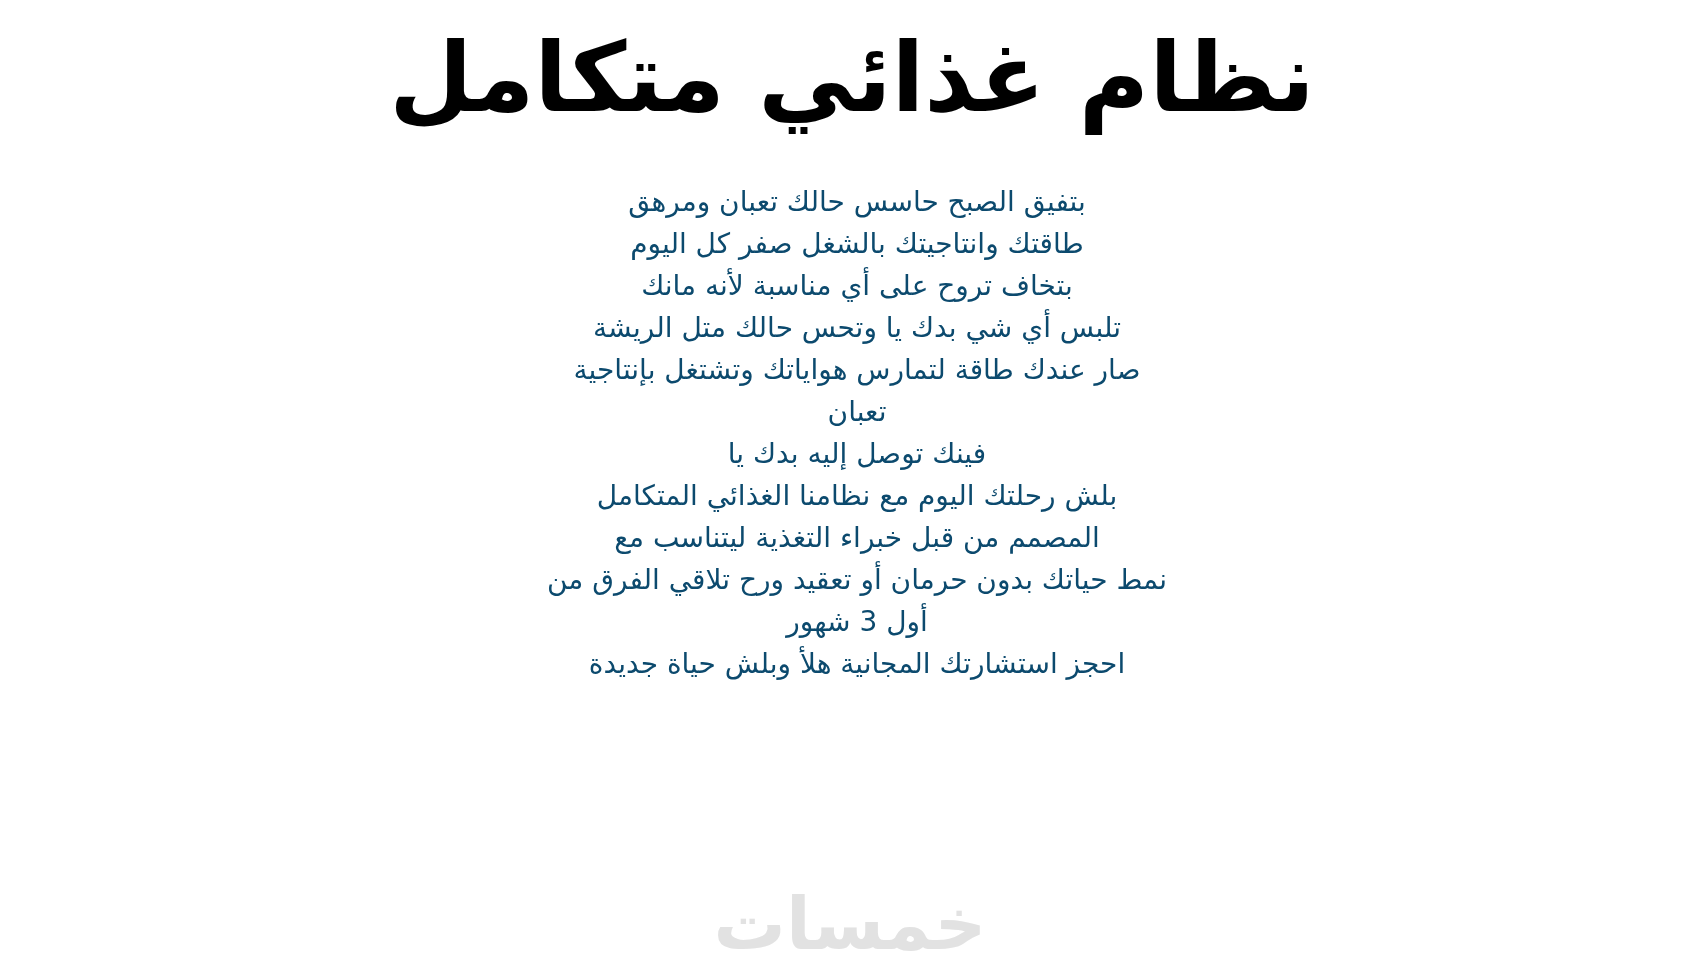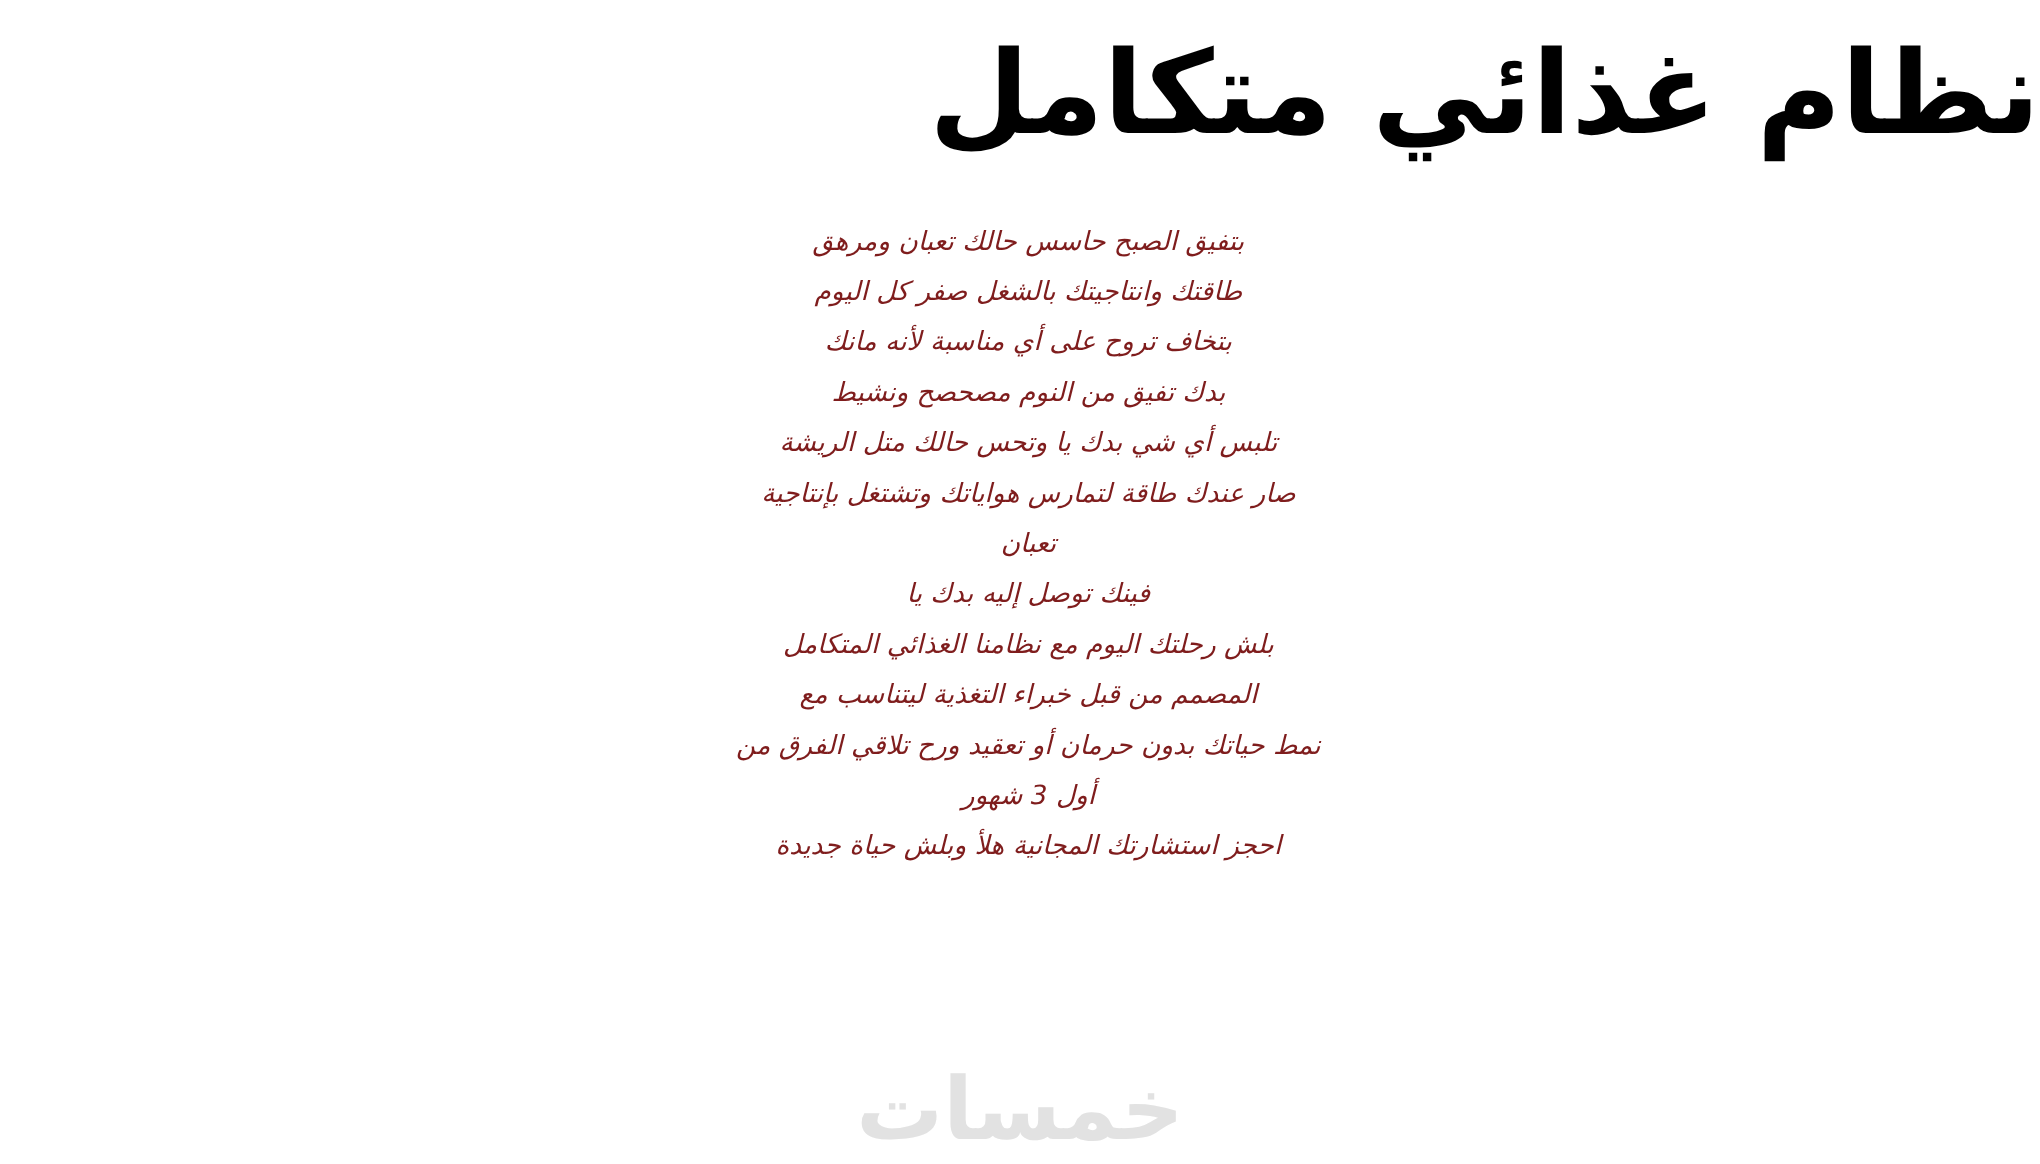--- a/index.html
+++ b/index.html
@@ -15,44 +15,43 @@
     overflow: hidden;
     font-family: "DejaVu Sans", sans-serif;
     color: #000000;
   }
   .poster-title {
     position: absolute;
     top: 14px;
     left: 4px;
     right: 0;
     margin: 0;
-    text-align: right;
+    text-align: center;
     direction: rtl;
     font-family: "DejaVu Sans", sans-serif;
     font-weight: bold;
     font-size: 96px;
     line-height: 1.35;
     letter-spacing: -1px;
     color: #000000;
   }
   .poster-body {
     position: absolute;
     top: 181px;
     left: 14px;   
     right: 0;
     text-align: center;
     direction: rtl;
   }
   .poster-body .line {
-    font-size: 22px;
+    font-size: 28px;
     line-height: 42px;
     font-weight: normal;
-    color: #7f1d1d;
+    color: #0c4a6e;
     white-space: nowrap;
-    font-style: italic;
   }
   .watermark {
     position: absolute;
     top: 888px;
     left: 0;
     right: 0;
     text-align: center;
     direction: rtl;
     font-family: "DejaVu Sans", sans-serif;
     font-weight: bold;
@@ -66,21 +65,20 @@
 <body>
 
 <div class="poster" style="background: rgb(255, 255, 255); color: rgb(0, 0, 0);">
 
   <h1 class="poster-title">نظام غذائي متكامل</h1>
 
   <div class="poster-body">
     <div class="line">بتفيق الصبح حاسس حالك تعبان ومرهق</div>
     <div class="line">طاقتك وانتاجيتك بالشغل صفر كل اليوم</div>
     <div class="line">بتخاف تروح على أي مناسبة لأنه مانك</div>
-    <div class="line">بدك تفيق من النوم مصحصح ونشيط</div>
     <div class="line">تلبس أي شي بدك يا وتحس حالك متل الريشة</div>
     <div class="line">صار عندك طاقة لتمارس هواياتك وتشتغل بإنتاجية</div>
     <div class="line">تعبان</div>
     <div class="line">فينك توصل إليه بدك يا</div>
     <div class="line">بلش رحلتك اليوم مع نظامنا الغذائي المتكامل</div>
     <div class="line">المصمم من قبل خبراء التغذية ليتناسب مع</div>
     <div class="line">نمط حياتك بدون حرمان أو تعقيد ورح تلاقي الفرق من</div>
     <div class="line">أول 3 شهور</div>
     <div class="line">احجز استشارتك المجانية هلأ وبلش حياة جديدة</div>
   </div>

